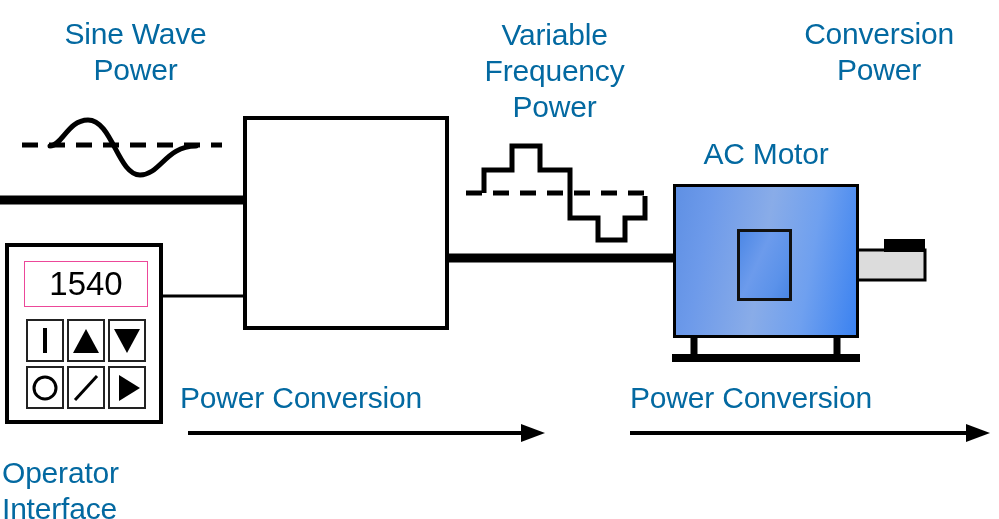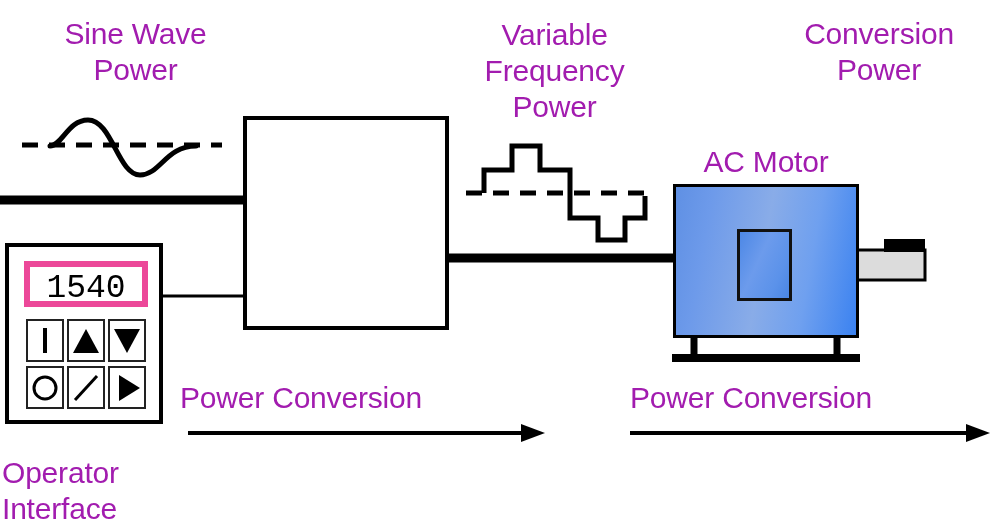--- a/index.html
+++ b/index.html
@@ -12,21 +12,21 @@
   }
   #diagram {
     position: relative;
     width: 999px;
     height: 519px;
     background: #ffffff;
     overflow: hidden;
   }
   .lbl {
     position: absolute;
-    color: #a21caf;
+    color: #0369a1;
     font-family: "Liberation Sans", sans-serif;
     font-size: 30px;
     line-height: 36px;
     text-align: center;
     white-space: pre-line;
     letter-spacing: -0.2px;
   }
   .svg-layer {
     position: absolute;
     left: 0;
@@ -44,24 +44,24 @@
     border: 4px solid #000000;
     box-sizing: border-box;
     background: #ffffff;
   }
   #op-display {
     position: absolute;
     left: 15px;
     top: 14px;
     width: 124px;
     height: 46px;
-    border: 6px solid #ec4899;
-    box-sizing: border-box;
-    background: #ffffff;
-    font-family: Liberation Mono, monospace;
+    border: 1px solid #ec4899;
+    box-sizing: border-box;
+    background: #ffffff;
+    font-family: Liberation Sans, sans-serif;
     font-size: 33px;
     line-height: 43px;
     text-align: center;
     color: #000000;
   }
   #keypad {
     position: absolute;
     left: 17px;
     top: 72px;
     width: 124px;
@@ -107,21 +107,21 @@
   <div class="lbl" style="left:28px; top:16px; width:215px;">Sine Wave
 Power</div>
 
   <div class="lbl" style="left:472px; top:17px; width:165px;">Variable
 Frequency
 Power</div>
 
   <div class="lbl" style="left:768px; top:16px; width:222px;">Conversion
 Power</div>
 
-  <div class="lbl" style="left:676px; top:144px; width:180px;">AC Motor</div>
+  <div class="lbl" style="left:676px; top:136px; width:180px;">AC Motor</div>
 
   <div class="lbl" style="left:249px; top:134px; width:194px;">Variable
 Frequency
 Controller</div>
 
   <div class="lbl" style="left:2px; top:432px; width:164px; text-align:left;margin-top:23px;">Operator
 Interface</div>
 
   <div class="lbl" style="left:180px; top:380px; width:320px; text-align:left;">Power Conversion</div>
 

